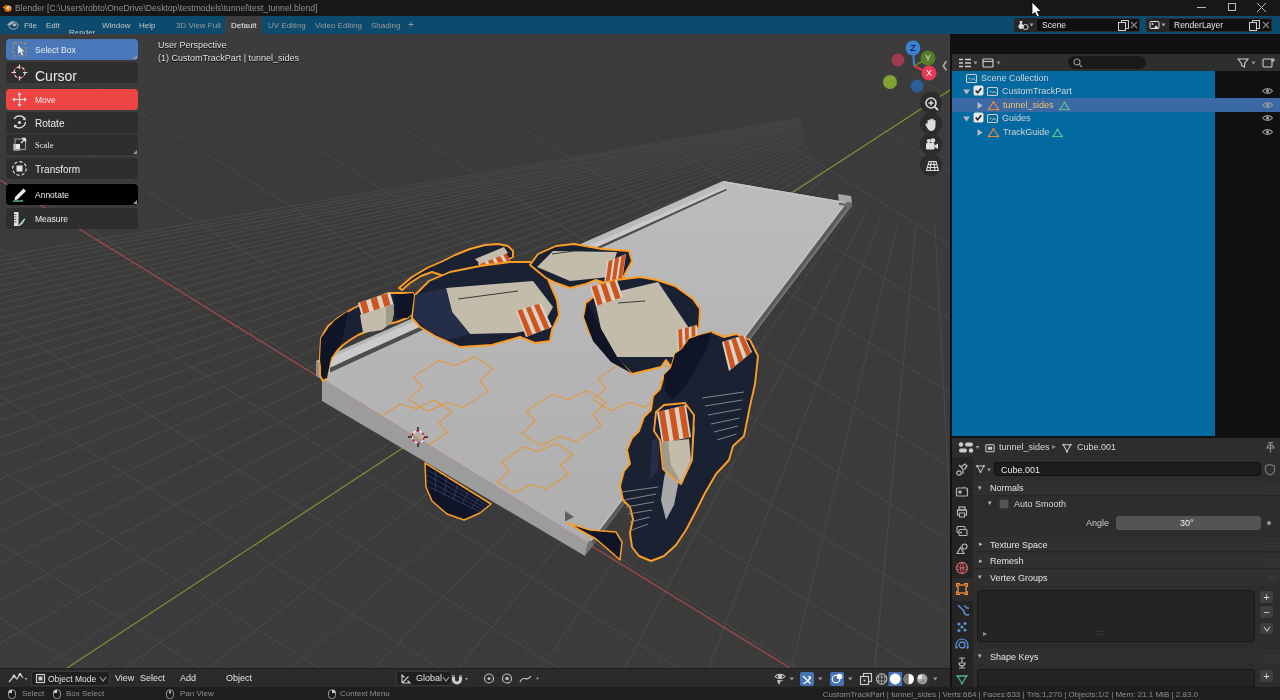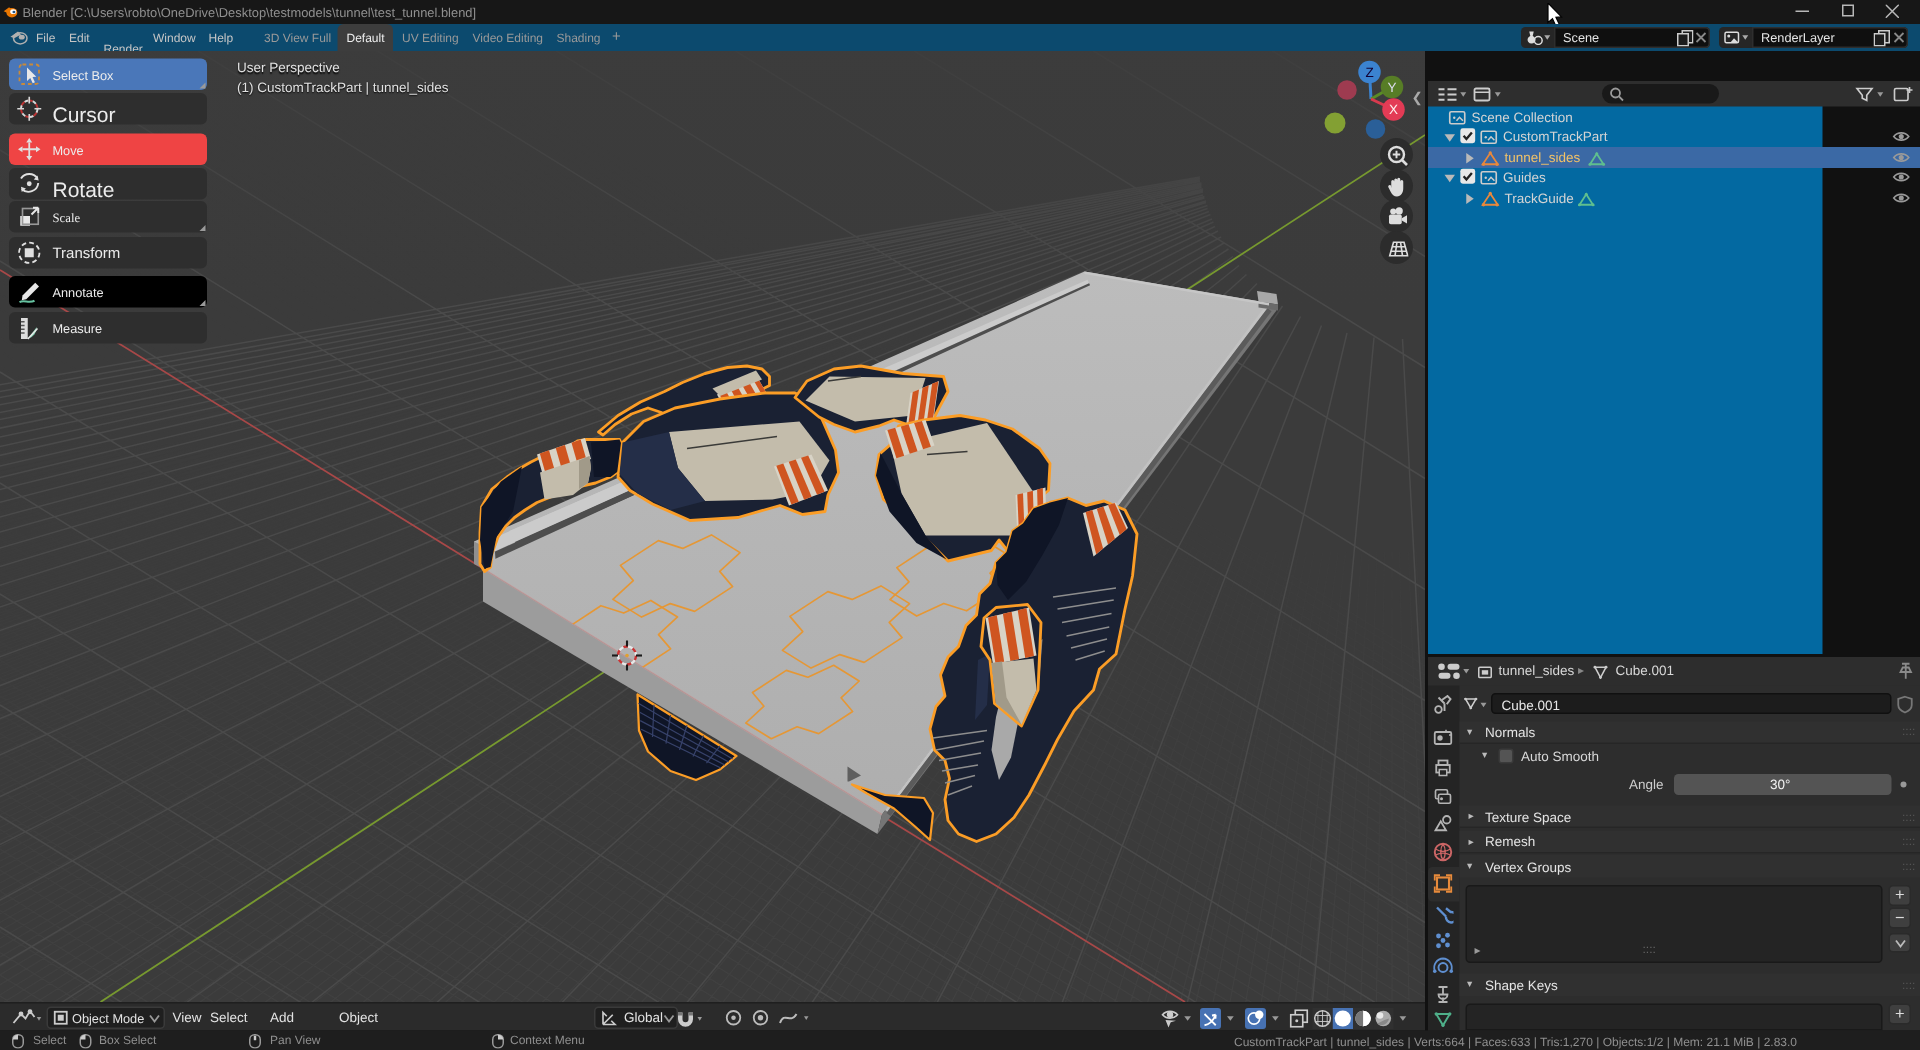--- a/index.html
+++ b/index.html
@@ -264,21 +264,21 @@
         </svg>
 <div class="abs txt" style="left:29px;top:6px;font-size:8.5px;color:#ececec;">Move</div>
 </div>
 <div class="abs" style="left:6px;top:78px;width:132px;height:21.3px;background:#2e2e2e;border-radius:4px;">
 <svg class="abs" style="left:4px;top:1px" width="19" height="19" viewBox="0 0 19 19">
           <path d="M4 6 A6.5 6.5 0 0 1 15 6" fill="none" stroke="#e0e0e0" stroke-width="1.3"></path>
           <path d="M15.5 9 A6.5 6.5 0 0 1 4.5 13" fill="none" stroke="#e0e0e0" stroke-width="1.3"></path>
           <path d="M15 4 L15.8 7.4 L12.5 6.6 Z M4.5 15 L4 11.5 L7.3 12.6 Z" fill="#e0e0e0"></path>
           <circle cx="9.5" cy="9.5" r="1.6" fill="#e0e0e0"></circle>
         </svg>
-<div class="abs txt" style="left:29px;top:6px;font-size:14px;color:#ececec;text-align:right;">Rotate</div>
+<div class="abs txt" style="left:29px;top:6px;font-size:10px;color:#ececec;text-align:right;">Rotate</div>
 </div>
 <div class="abs" style="left:6px;top:100px;width:132px;height:21.3px;background:#2e2e2e;border-radius:4px;font-family:Liberation Serif, serif;">
 <svg class="abs" style="left:4px;top:1px" width="19" height="19" viewBox="0 0 19 19">
           <rect x="3.5" y="9" width="6.5" height="6.5" fill="#e8e8e8"></rect>
           <rect x="5" y="4" width="10.5" height="10.5" fill="none" stroke="#999" stroke-width="1.1"></rect>
           <path d="M15.5 3.5 L11 8 M15.5 3.5 L15.5 7 M15.5 3.5 L12 3.5" stroke="#e8e8e8" stroke-width="1.3" fill="none"></path>
         </svg>
 <div class="abs txt" style="left:29px;top:6px;font-size:8.5px;color:#ececec;">Scale</div>
 <div class="abs" style="right:1px;bottom:1px;width:0;height:0;border-left:4px solid transparent;border-bottom:4px solid #9a9a9a;"></div>
 </div>

